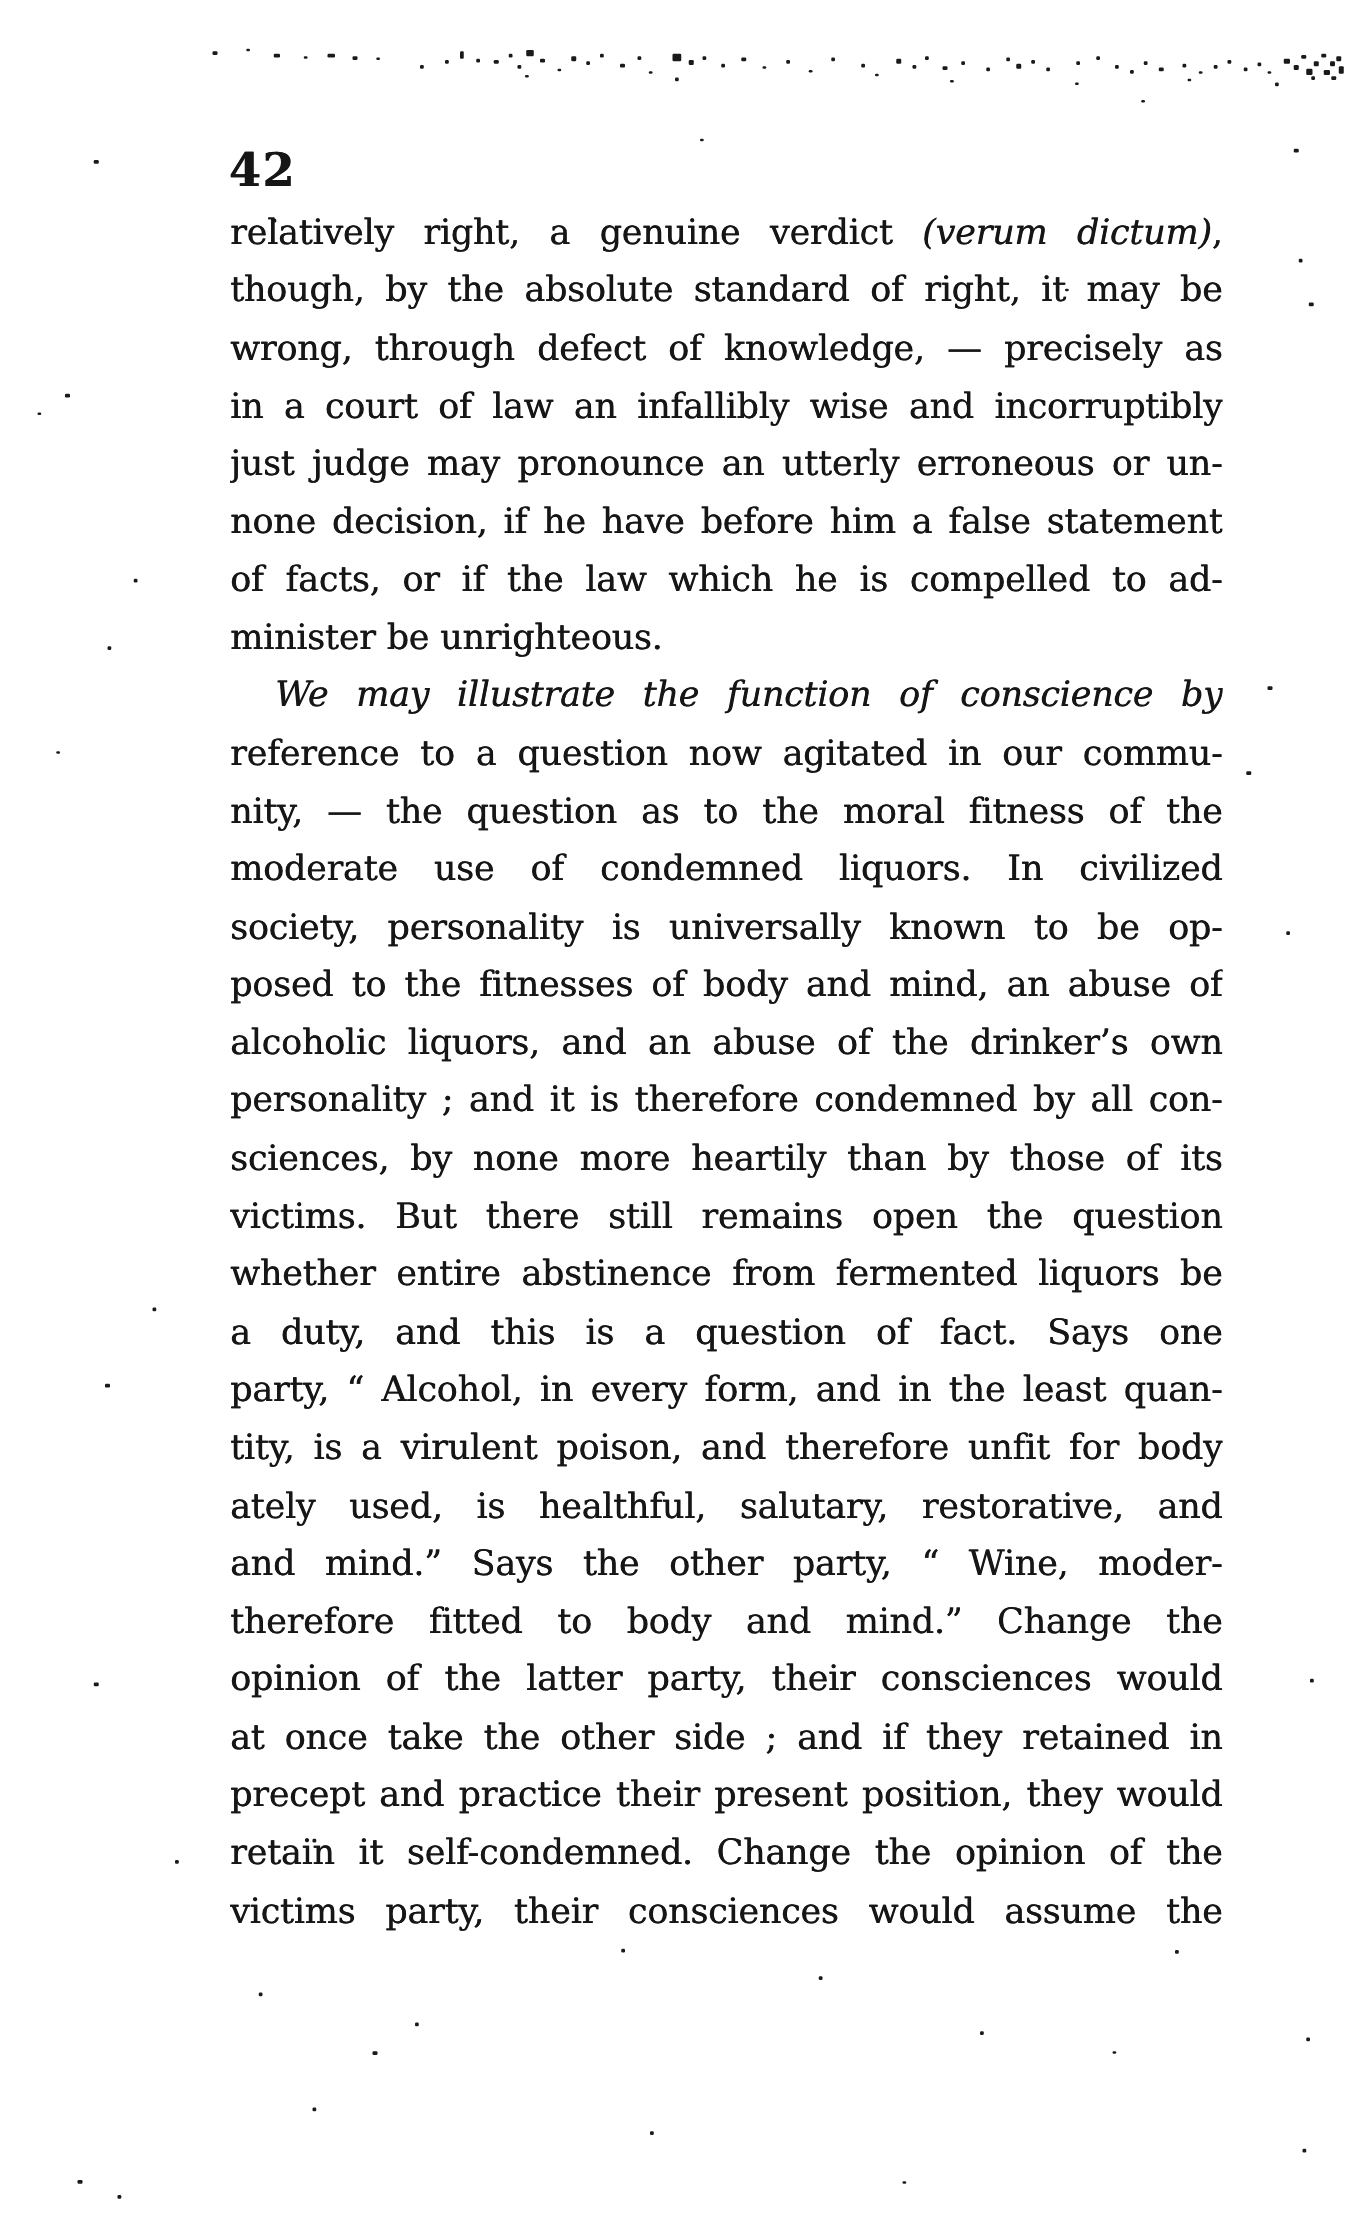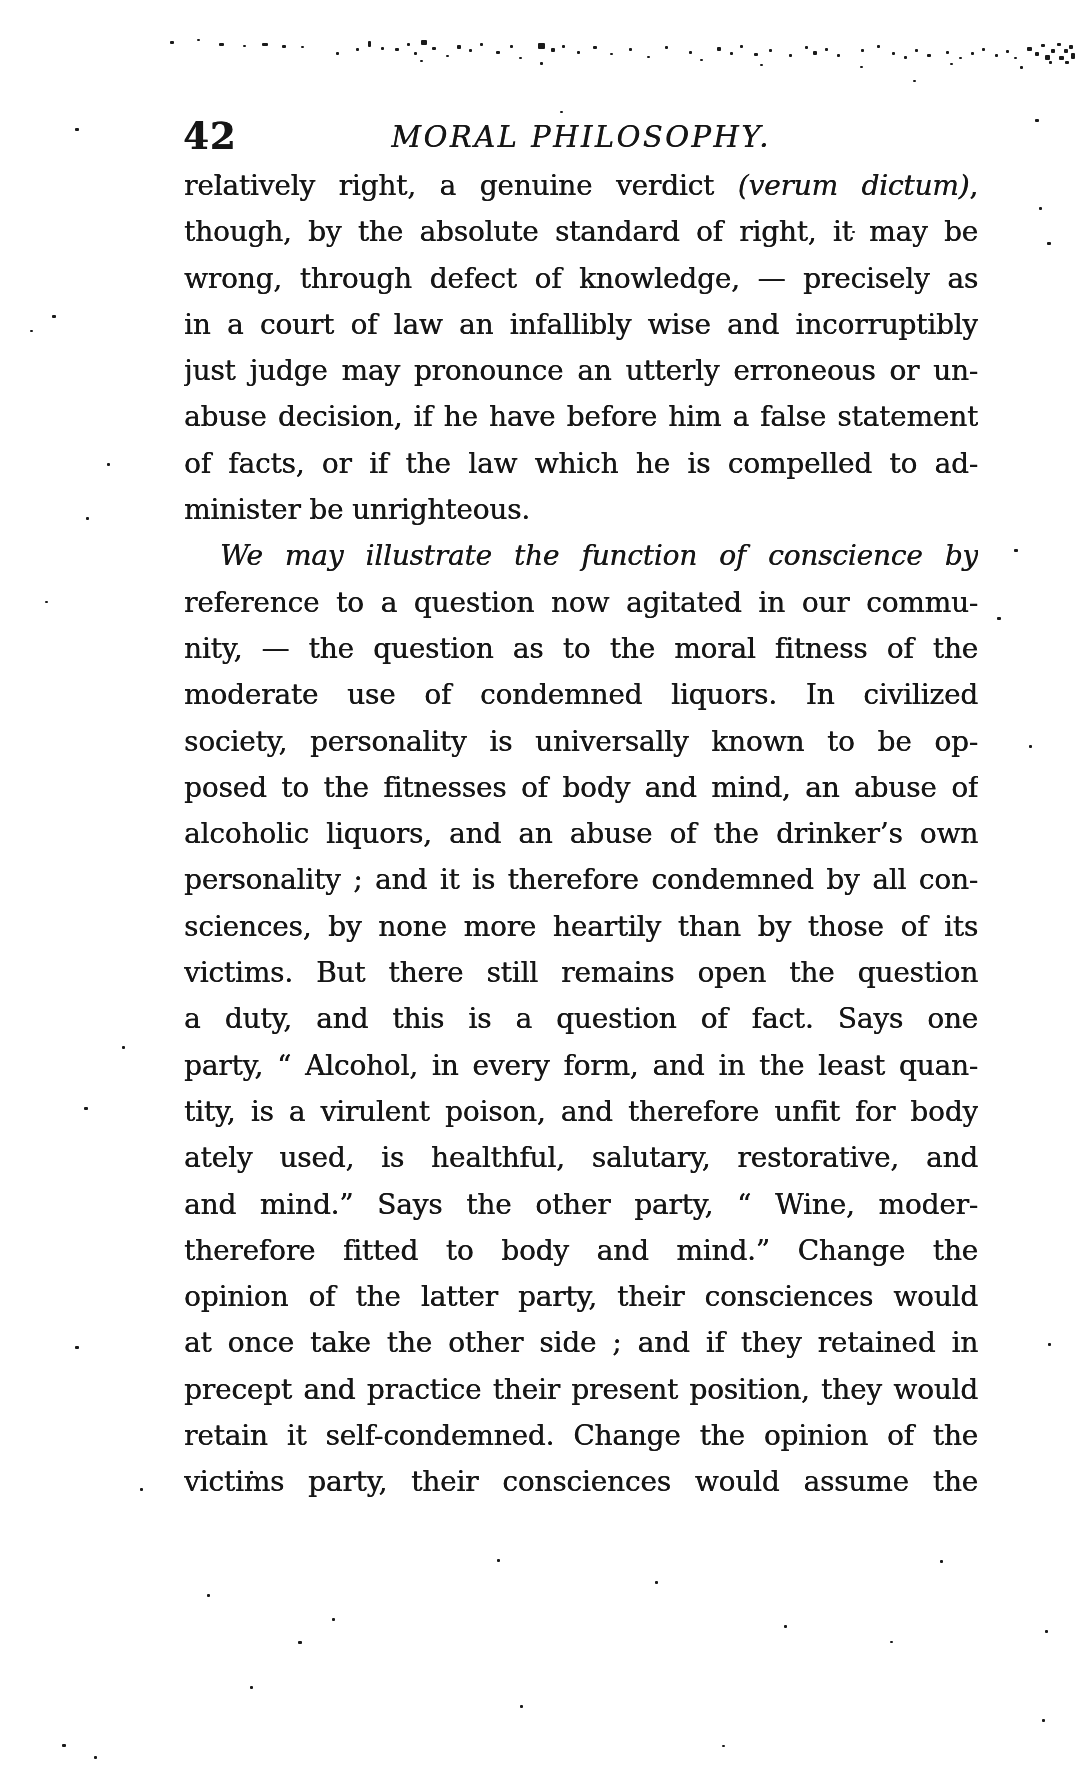--- a/index.html
+++ b/index.html
@@ -131,40 +131,40 @@
       <div class="speck" style="left: 890px; top: 1641px; width: 3px; height: 2px; background: rgb(26, 26, 26);"></div>
       <div class="speck" style="left: 1045px; top: 1630px; width: 3px; height: 3px; background: rgb(26, 26, 26);"></div>
       <div class="speck" style="left: 250px; top: 1686px; width: 3px; height: 3px; background: rgb(26, 26, 26);"></div>
       <div class="speck" style="left: 520px; top: 1705px; width: 3px; height: 3px; background: rgb(26, 26, 26);"></div>
       <div class="speck" style="left: 62px; top: 1744px; width: 4px; height: 3px; background: rgb(26, 26, 26);"></div>
       <div class="speck" style="left: 94px; top: 1756px; width: 3px; height: 3px; background: rgb(26, 26, 26);"></div>
       <div class="speck" style="left: 1042px; top: 1719px; width: 3px; height: 3px; background: rgb(26, 26, 26);"></div>
       <div class="speck" style="left: 722px; top: 1745px; width: 3px; height: 2px; background: rgb(26, 26, 26);"></div>
     </div>
   <span class="pagenum">42</span>
-  <span class="runhead">MORAL PHILOSOPHY.</span>
   <div class="bodytext" id="bodytext">
       <div class="line"><span>relatively right, a genuine verdict </span><span class="it">(verum dictum)</span><span>,</span></div>
       <div class="line"><span>though, by the absolute standard of right, it may be</span></div>
       <div class="line"><span>wrong, through defect of knowledge, — precisely as</span></div>
       <div class="line"><span>in a court of law an infallibly wise and incorruptibly</span></div>
       <div class="line"><span>just judge may pronounce an utterly erroneous or un-</span></div>
-      <div class="line"><span>abuse decision, if he have before him a false statement</span></div>
+      <div class="line"><span>none decision, if he have before him a false statement</span></div>
       <div class="line"><span>of facts, or if the law which he is compelled to ad-</span></div>
       <div class="line nojust"><span>minister be unrighteous.</span></div>
       <div class="line indent"><span>We may illustrate the function of conscience by</span></div>
       <div class="line"><span>reference to a question now agitated in our commu-</span></div>
       <div class="line"><span>nity, — the question as to the moral fitness of the</span></div>
       <div class="line"><span>moderate use of condemned liquors.  In civilized</span></div>
       <div class="line"><span>society, personality is universally known to be op-</span></div>
       <div class="line"><span>posed to the fitnesses of body and mind, an abuse of</span></div>
       <div class="line"><span>alcoholic liquors, and an abuse of the drinker’s own</span></div>
       <div class="line"><span>personality ; and it is therefore condemned by all con-</span></div>
       <div class="line"><span>sciences, by none more heartily than by those of its</span></div>
       <div class="line"><span>victims.  But there still remains open the question</span></div>
+      <div class="line"><span>whether entire abstinence from fermented liquors be</span></div>
       <div class="line"><span>a duty, and this is a question of fact.  Says one</span></div>
       <div class="line"><span>party, “ Alcohol, in every form, and in the least quan-</span></div>
       <div class="line"><span>tity, is a virulent poison, and therefore unfit for body</span></div>
       <div class="line"><span>ately used, is healthful, salutary, restorative, and</span></div>
       <div class="line"><span>and mind.”  Says the other party, “ Wine, moder-</span></div>
       <div class="line"><span>therefore fitted to body and mind.”  Change the</span></div>
       <div class="line"><span>opinion of the latter party, their consciences would</span></div>
       <div class="line"><span>at once take the other side ; and if they retained in</span></div>
       <div class="line"><span>precept and practice their present position, they would</span></div>
       <div class="line"><span>retain it self-condemned.  Change the opinion of the</span></div>

